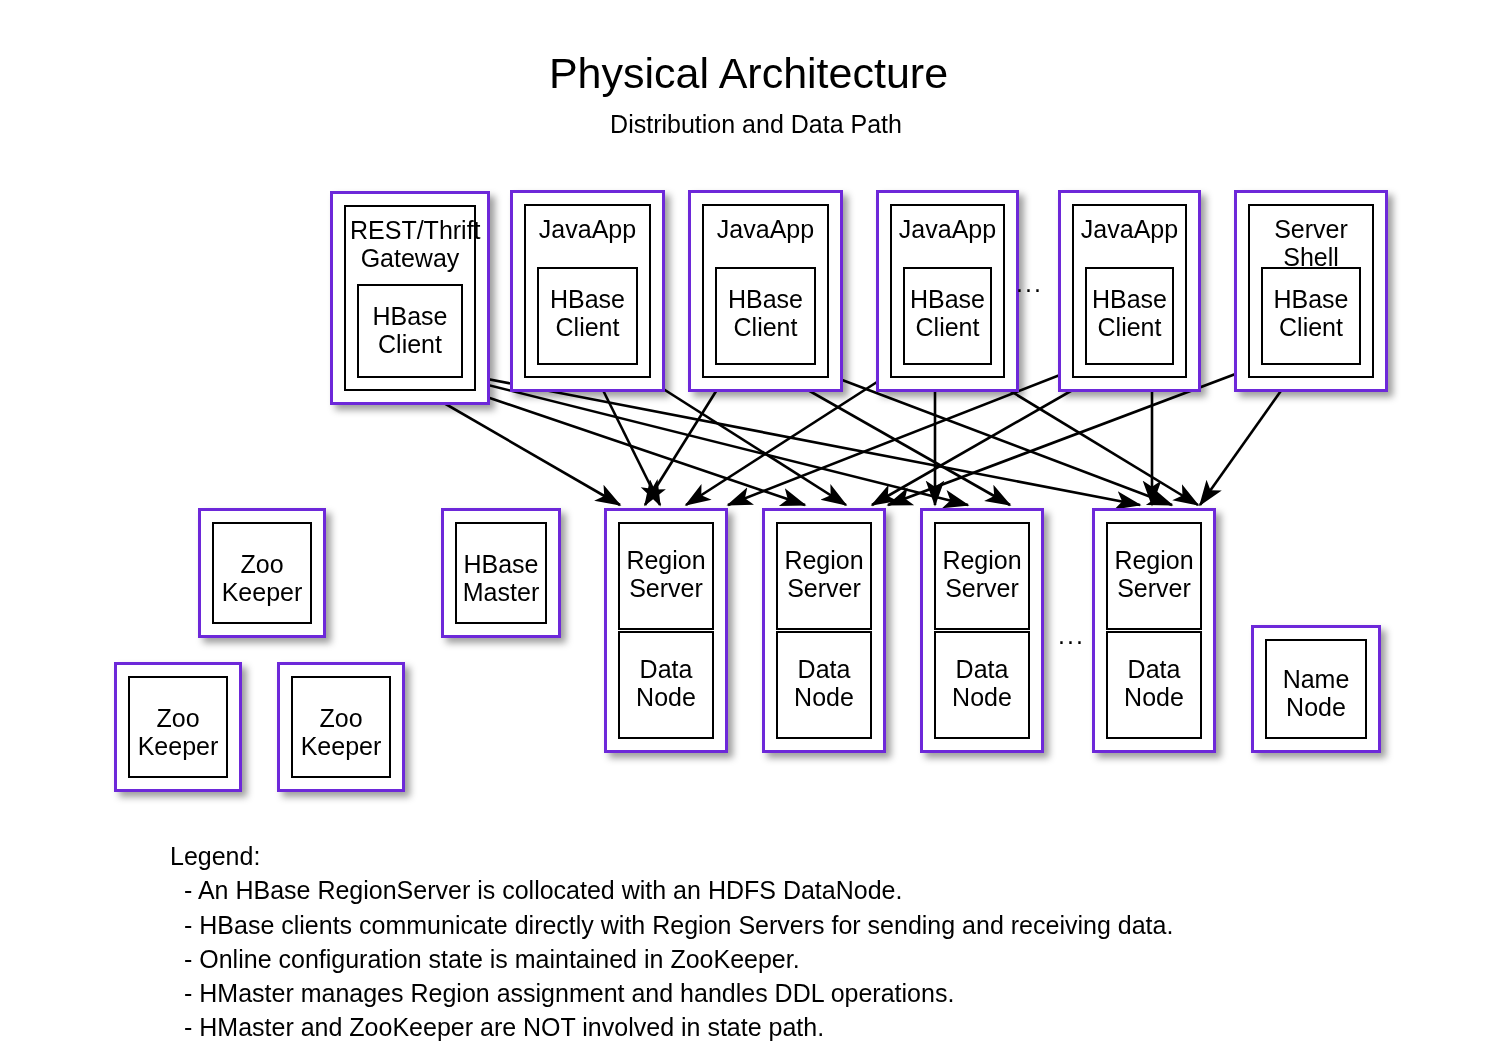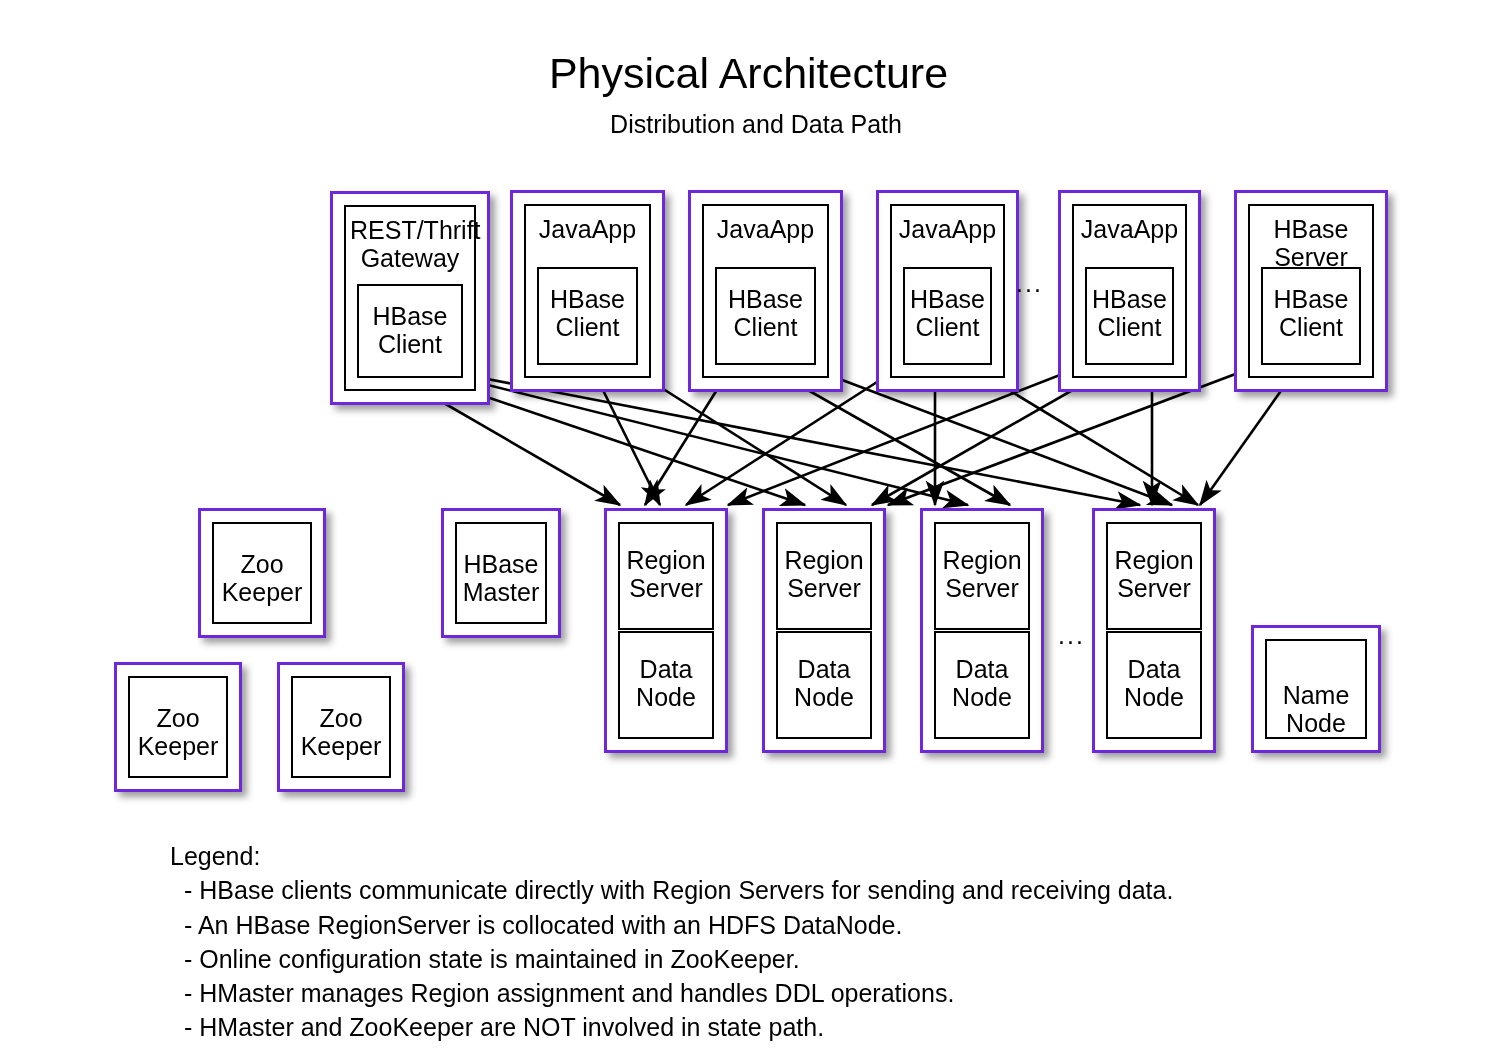--- a/index.html
+++ b/index.html
@@ -227,21 +227,21 @@
       <div class="lbl app-name">JavaApp</div>
       <div class="inner client-box">
         <div class="lbl client-name">HBase
 Client</div>
       </div>
     </div>
   </div>
 
   <div class="node client-shell" style="left:1234px; top:190px; width:154px; height:202px;">
     <div class="inner app-box">
-      <div class="lbl app-name">HBase Server</div>
+      <div class="lbl app-name">Server Shell</div>
       <div class="inner client-box">
         <div class="lbl client-name">HBase
 Client</div>
       </div>
     </div>
   </div>
 
   <div class="node" style="left:198px; top:508px; width:128px; height:130px;">
     <div class="inner simple-inner">
       <div class="lbl" style="top:26px;">Zoo
@@ -311,27 +311,27 @@
 Server</div>
     </div>
     <div class="inner dn-inner">
       <div class="lbl" style="top:22px;">Data
 Node</div>
     </div>
   </div>
 
   <div class="node" style="left:1251px; top:625px; width:130px; height:128px;">
     <div class="inner simple-inner">
-      <div class="lbl" style="top:40px;">Name
+      <div class="lbl" style="top:24px;">Name
 Node</div>
     </div>
   </div>
 
   <div id="legend">
     <div class="legend-title">Legend:</div>
+    <div class="legend-line">- An HBase RegionServer is collocated with an HDFS DataNode.</div>
     <div class="legend-line">- HBase clients communicate directly with Region Servers for sending and receiving data.</div>
-    <div class="legend-line">- An HBase RegionServer is collocated with an HDFS DataNode.</div>
     <div class="legend-line">- Online configuration state is maintained in ZooKeeper.</div>
     <div class="legend-line">- HMaster manages Region assignment and handles DDL operations.</div>
     <div class="legend-line">- HMaster and ZooKeeper are NOT involved in state path.</div>
   </div>
 
 </div>
 
 </body></html>

